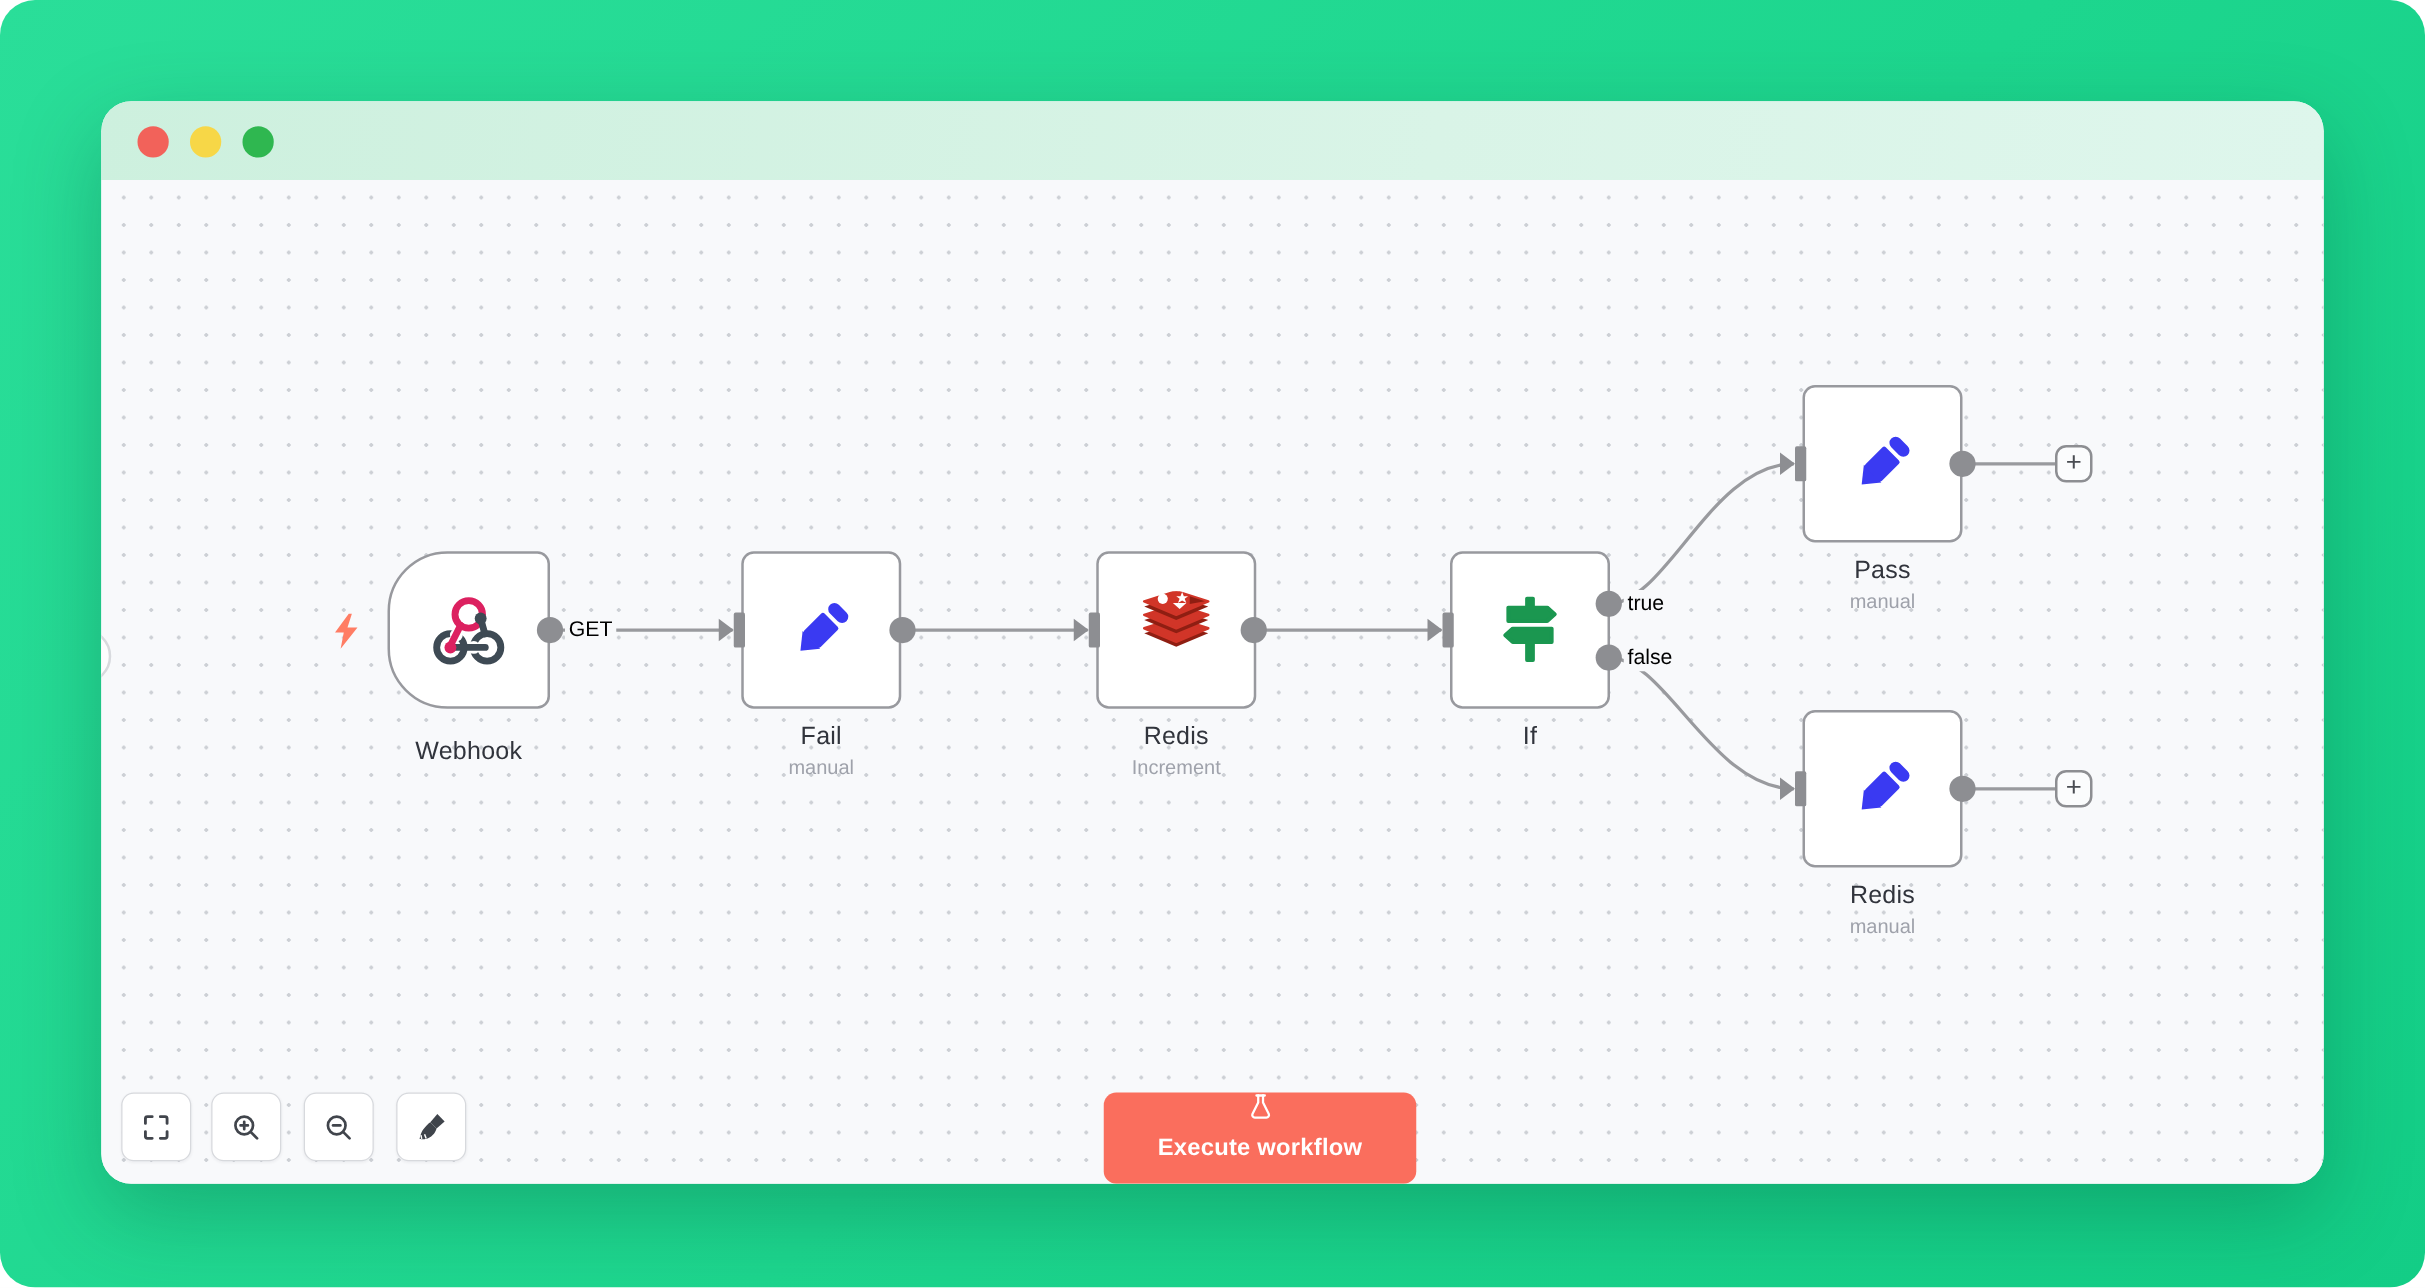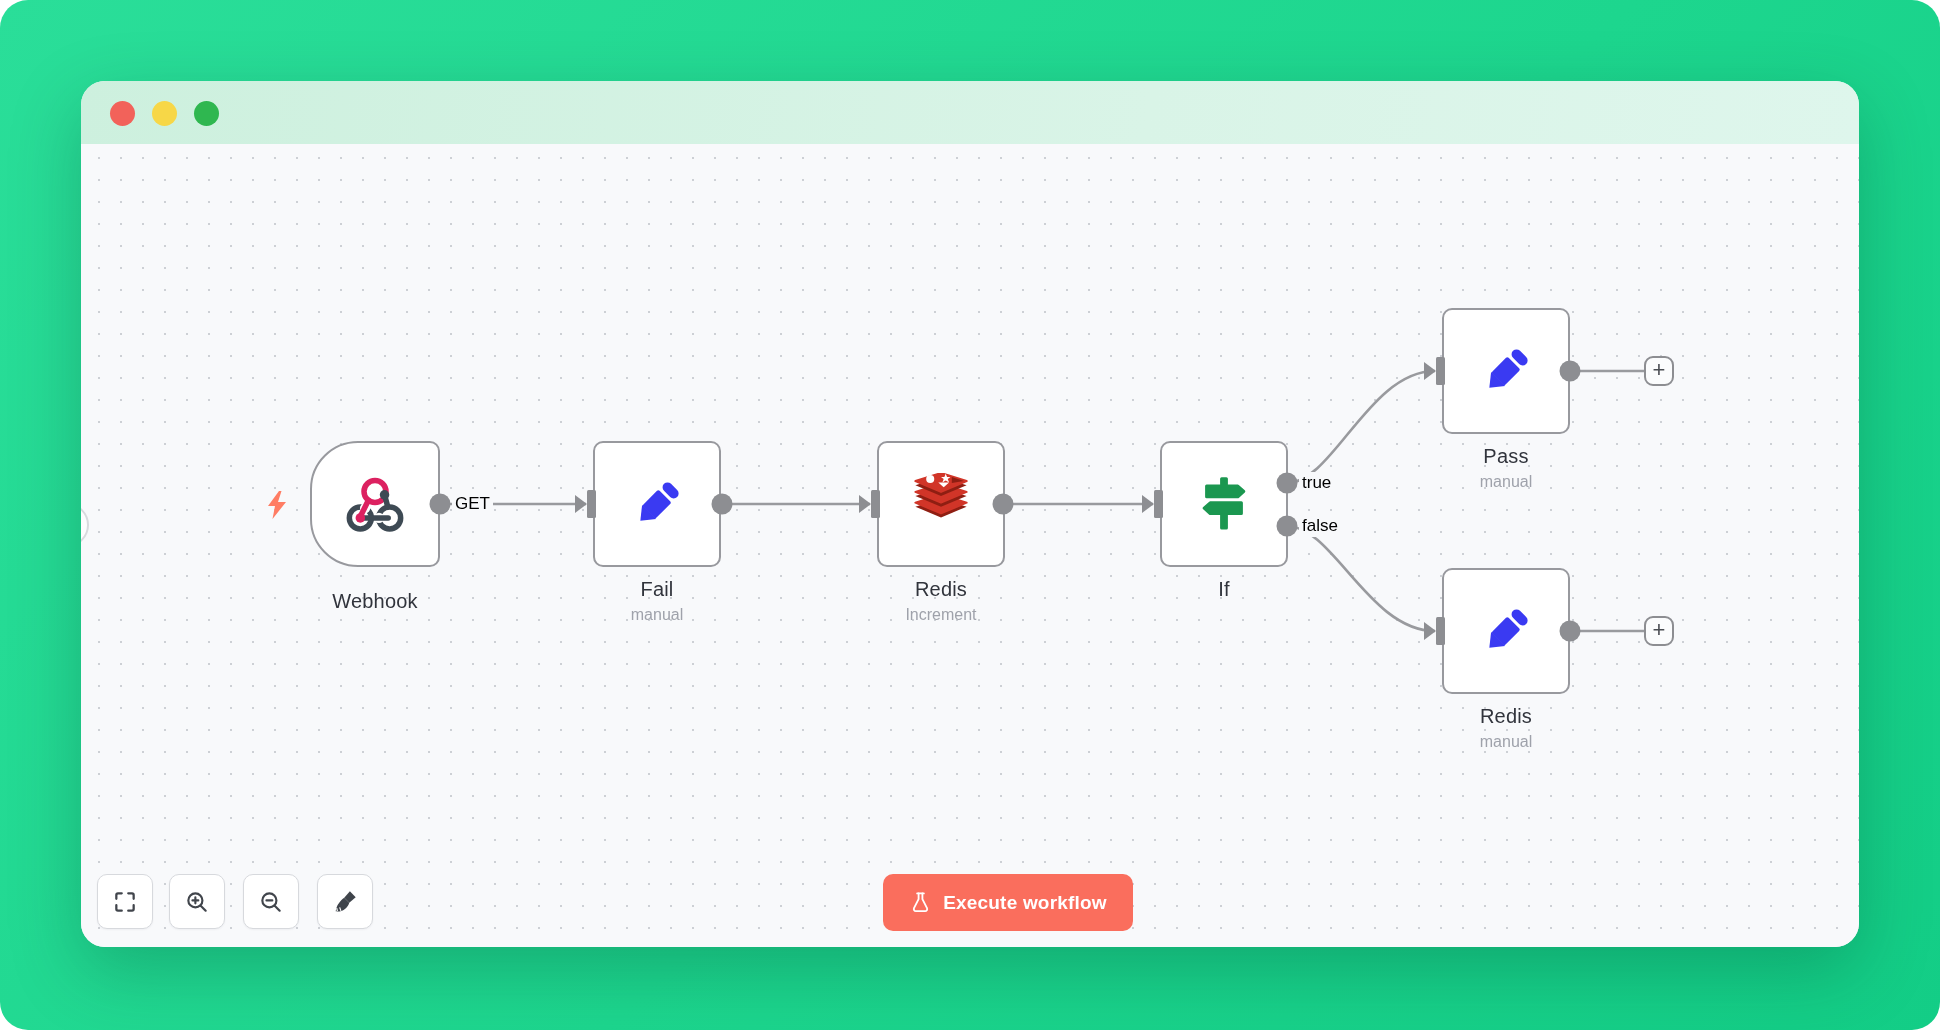--- a/index.html
+++ b/index.html
@@ -28,24 +28,24 @@
   .conn-svg { position:absolute; left:0; top:0; width:1778px; height:803px; z-index:5; pointer-events:none; }
   .wire-label { position:absolute; z-index:6; background:#f8f9fb; color:#000000;
                 font-size:17px; line-height:22px; padding:0 3px; }
   .plus-btn { position:absolute; width:30px; height:30px; border-radius:9px; background:#fbfcfd;
               border:2.5px solid #8d8e92; color:#4a4d53; font-size:22px; font-weight:300;
               display:flex; align-items:center; justify-content:center; z-index:6; cursor:pointer;
               line-height:1; padding-bottom:2px; }
   .toolbar-btn { position:absolute; top:730px; width:56px; height:55px; border-radius:10px;
                  background:#ffffff; border:1.5px solid #d7d9dd; display:flex; align-items:center;
                  justify-content:center; z-index:6; cursor:pointer; box-shadow:0 1px 2px rgba(40,45,60,.05); }
-  .execute-btn { position:absolute; left:802px; top:730px; width:250px; height:57px; border:none;
+  .execute-btn { position:absolute; left:802px; top:730px; width:250px; height:73px; border:none;
                  border-radius:10px; background:#fa6e5d; color:#ffffff; font-size:19px; font-weight:600;
                  font-family:"Liberation Sans", sans-serif; display:flex; align-items:center;
-                 justify-content:center; gap:11px; z-index:6; cursor:pointer; letter-spacing:.2px; }
+                 gap:11px; z-index:6; cursor:pointer; letter-spacing:.2px;flex-direction:column; }
   .bolt { position:absolute; left:184px; top:346px; z-index:2; }
 </style>
 </head>
 <body>
 
 <div class="stage">
   <div class="window">
 
     <div class="titlebar">
       <div class="tl" style="left:28.5px; background:#f2625a;"></div>

